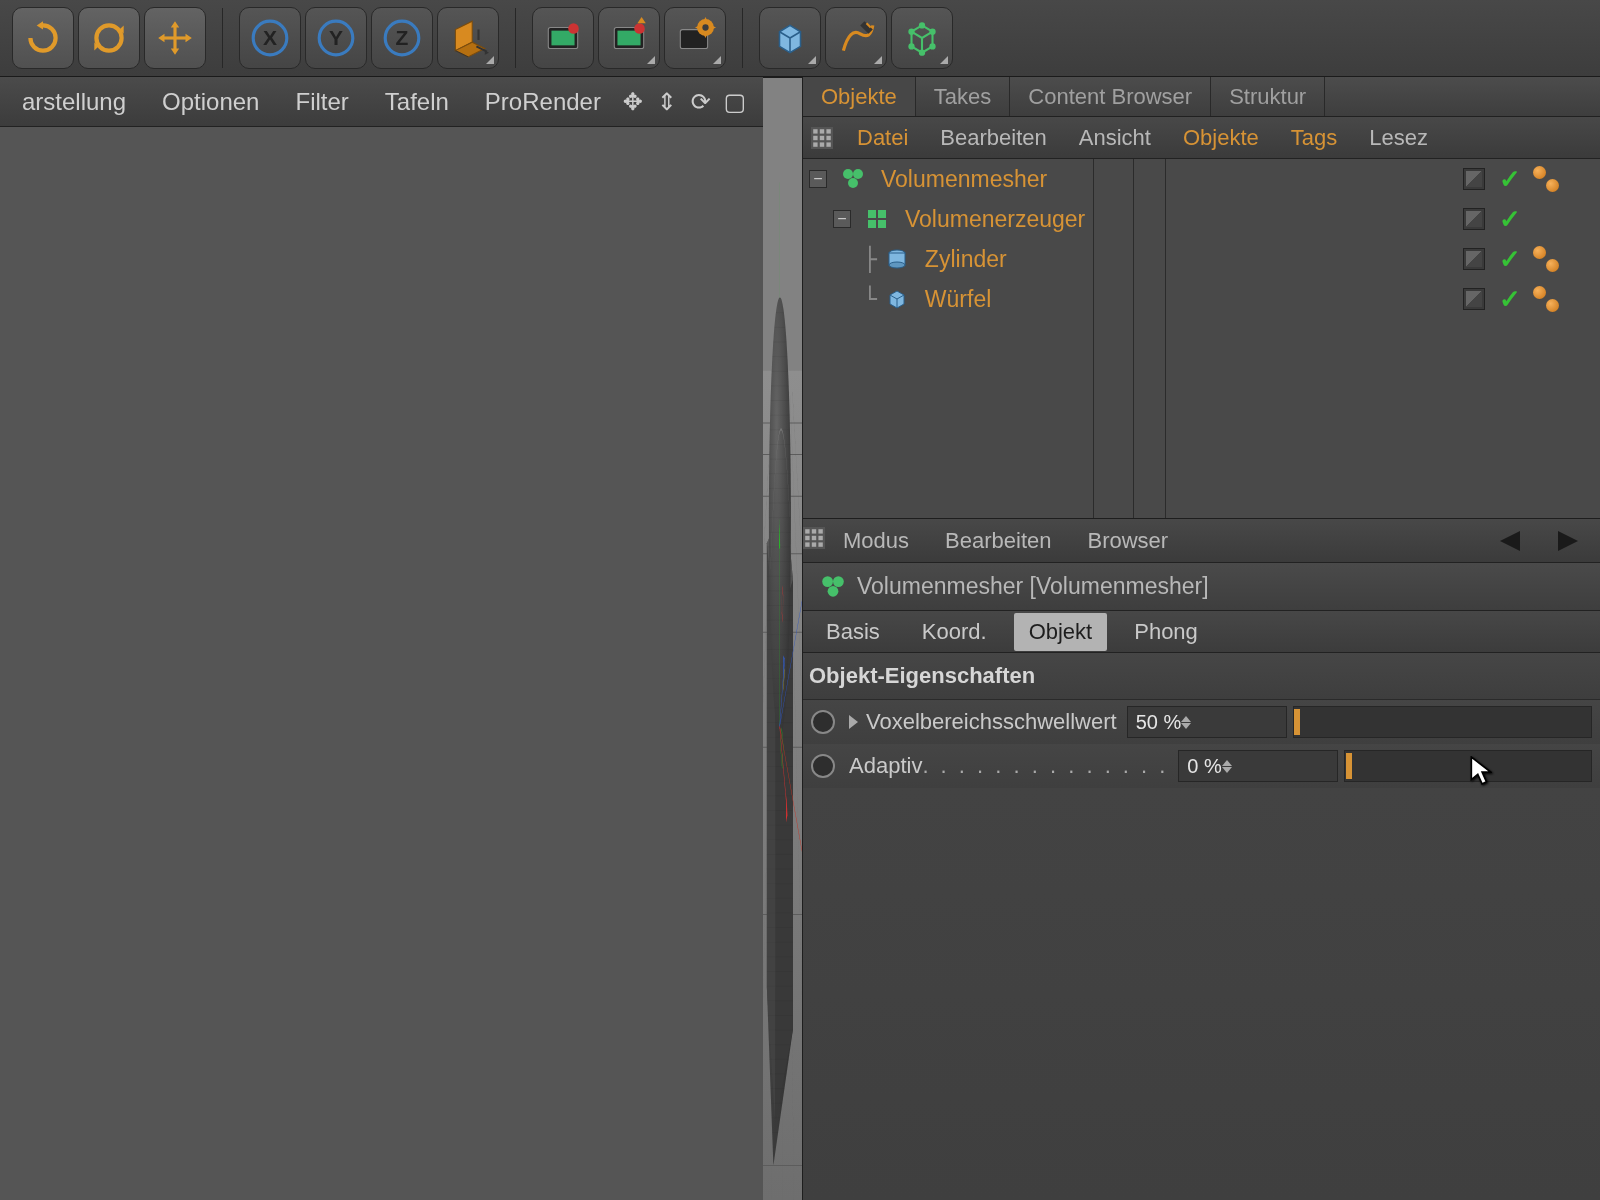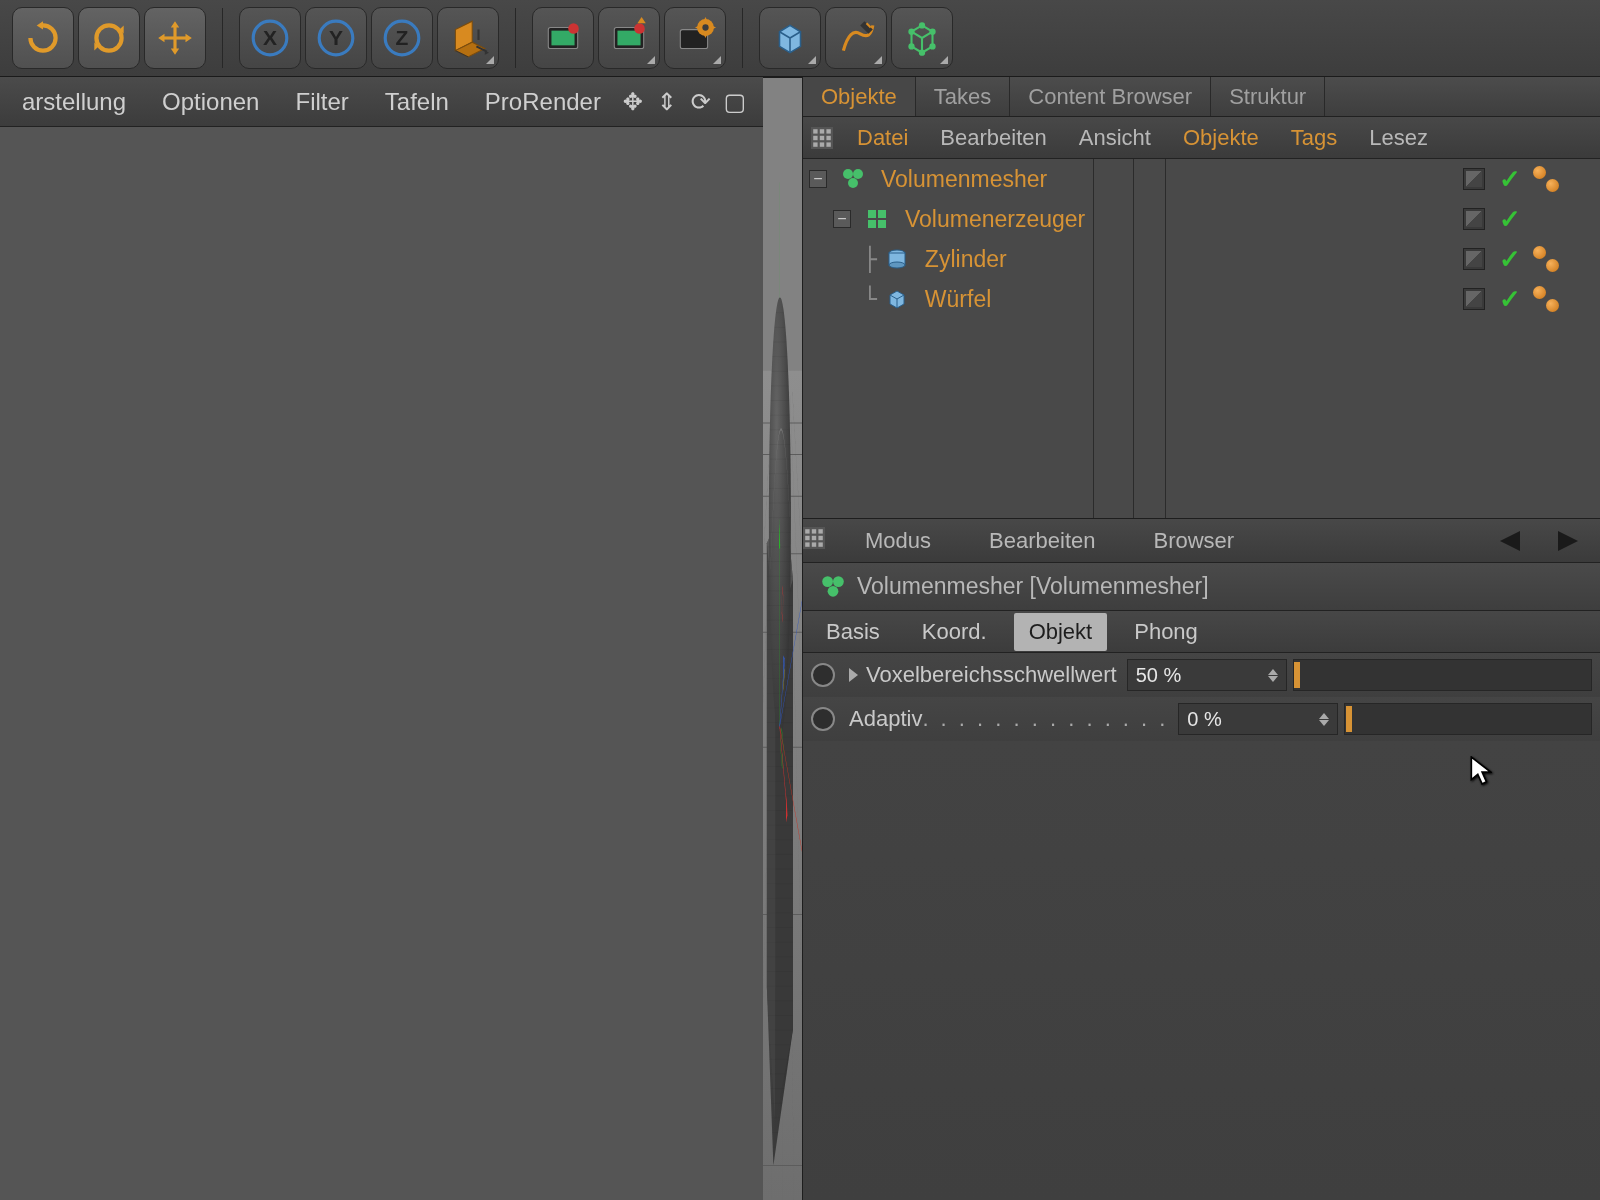--- a/index.html
+++ b/index.html
@@ -51,36 +51,36 @@
 .toggle-box { width:22px;height:22px;background:#3a3a3a;border:1px solid #222;position:relative;}
 .toggle-box::after{content:'';position:absolute;top:2px;left:2px;right:2px;bottom:2px;background:linear-gradient(135deg,#666 0 50%,#444 50% 100%);}
 .check { color:#36c236; font-size:26px; font-weight:bold;}
 .dot-pair { position:relative; width:30px;height:30px;}
 .dot-pair::before,.dot-pair::after{content:'';position:absolute;width:13px;height:13px;border-radius:50%;background:radial-gradient(circle at 35% 35%,#f7b15a,#c97314);}
 .dot-pair::before{left:2px;top:2px;} .dot-pair::after{right:2px;bottom:2px;} 
 
 
 .atabs { height:42px; background:linear-gradient(#4b4b4b,#3d3d3d); display:flex;align-items:stretch;border-top:1px solid #1a1a1a;border-bottom:1px solid #222;}
 .amen { height:44px; background:linear-gradient(#484848,#3b3b3b); display:flex;align-items:center;font-size:22px;border-bottom:1px solid #222;}
-.amen span{padding:6px 18px;margin-left:22px;}
+.amen span{padding:6px 18px;}
 .amen .arrows { margin-left:auto; display:flex; gap:30px; padding-right:18px;}
 .atitle { height:48px; background:linear-gradient(#4a4a4a,#3e3e3e); display:flex;align-items:center; padding:0 10px; font-size:23px; border-bottom:1px solid #222;}
 .atitle .objicon{margin-right:10px;}
 
 .subtabs { height:42px; background:linear-gradient(#474747,#3c3c3c); display:flex;align-items:center; padding:0 8px; gap:12px; border-bottom:1px solid #222;}
 .subtab { padding:5px 14px; font-size:22px; color:#c9c9c9; border:1px solid transparent;}
 .subtab.sel { background:#b3b3b3; color:#1e1e1e; border-radius:2px;}
 
 .sect-title { font-size:22px; font-weight:bold; color:#d6d6d6; padding:10px 8px 10px 6px; background:linear-gradient(#464646,#3e3e3e); border-bottom:1px solid #2a2a2a;}
 
 .prop { display:flex; align-items:center; height:44px; padding: 0 8px; font-size:22px; color:#c9c9c9; background:linear-gradient(#454545,#3f3f3f);}
 .radio { width:24px;height:24px;border-radius:50%;border:2px solid #888;background:#2e2e2e;margin-right:14px;}
 .disclose { width:0;height:0;border-top:7px solid transparent;border-bottom:7px solid transparent;border-left:9px solid #aaa;margin-right:8px;}
 .dots { flex:1; overflow:hidden; white-space:nowrap; color:#aaa; letter-spacing:3px;}
-.numfield { width:160px; height:32px; background:#3a3a3a; border:1px solid #262626; color:#e6e6e6; font-size:20px; padding:2px 8px; display:flex; align-items:center; justify-content:space-between; margin-left:10px;}
+.numfield { width:160px; height:32px; background:#3a3a3a; border:1px solid #262626; color:#e6e6e6; font-size:20px; padding:2px 8px; display:flex; align-items:center; justify-content:flex-start; margin-left:10px;}
 .stepper { display:flex; flex-direction:column; gap:1px;}
 .stepper div{width:0;height:0;}
 .step-up{border-left:5px solid transparent;border-right:5px solid transparent;border-bottom:6px solid #aaa;}
 .step-down{border-left:5px solid transparent;border-right:5px solid transparent;border-top:6px solid #aaa;}
 .slider { flex:1; height:32px; background:#333; border:1px solid #262626; margin-left:6px; position:relative; min-width:120px;}
 .slider .thumb{position:absolute;top:2px;bottom:2px;width:6px;background:#d79335;left:1px;}
 
 .rest { flex:1; background:linear-gradient(#434343,#3f3f3f); }
 
 .cursor { position:absolute; width:22px;height:30px; left:1470px; top:756px; z-index:50;}
@@ -477,20 +477,21 @@
           </svg>
         </div>
       <span>Volumenmesher [Volumenmesher]</span>
     </div>
     <div class="subtabs">
       <div class="subtab">Basis</div>
       <div class="subtab">Koord.</div>
       <div class="subtab sel">Objekt</div>
       <div class="subtab">Phong</div>
     </div>
+    <div class="sect-title">Objekt-Eigenschaften</div>
 
     <div class="prop">
       <div class="radio"></div>
       <div class="disclose"></div>
       <span>Voxelbereichsschwellwert</span>
       <div class="numfield">
         <span>50 %</span>
         <div class="stepper">
             <div class="step-up"></div>
             <div class="step-down"></div>

